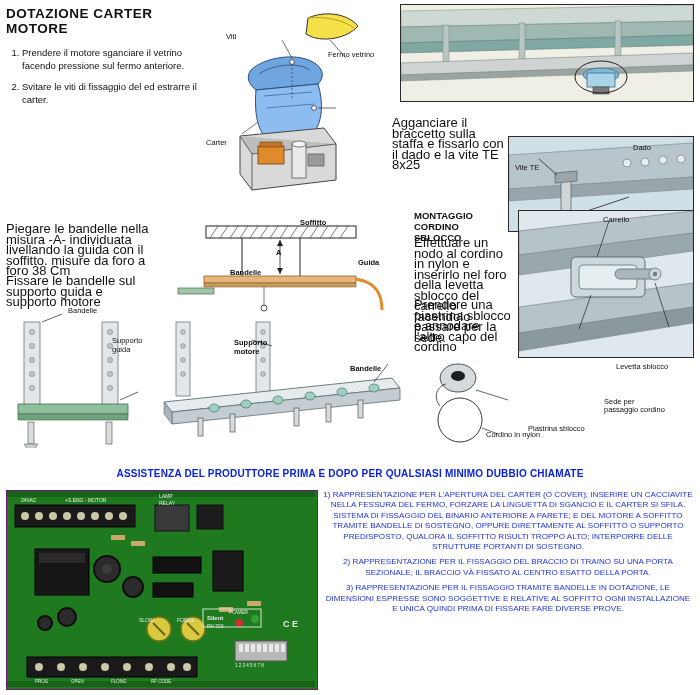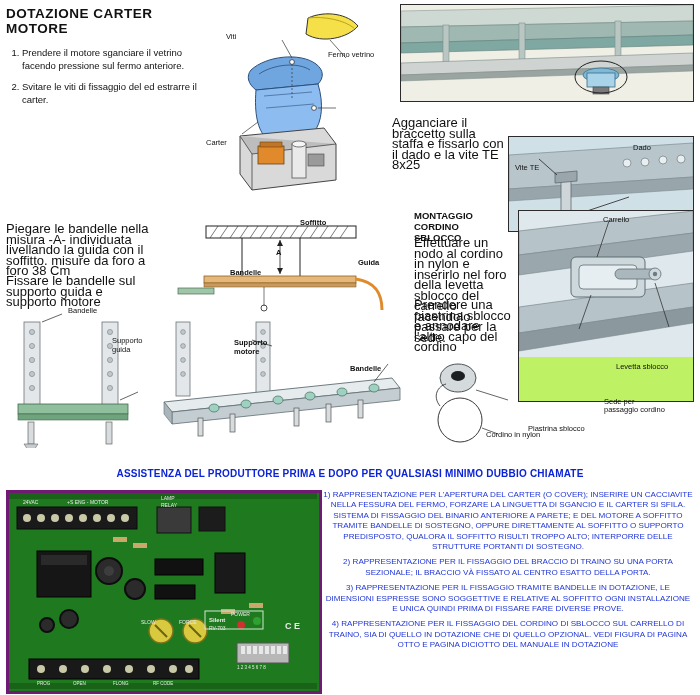--- a/index.html
+++ b/index.html
@@ -29,21 +29,21 @@
   
   #assistenza{position:absolute;left:10px;top:468px;width:680px;text-align:center;
     font-size:10px;font-weight:bold;color:#0b23d6;letter-spacing:.2px;}
 
   
   #instr{position:absolute;left:322px;top:490px;width:372px;height:200px;color:#1f35d8;
     font-size:8.1px;line-height:10.4px;}
   #instr p{margin:0 0 5px 0;text-align:center;}
 
   
-  #pcb{position:absolute;left:6px;top:490px;width:310px;height:198px;background:#1f7a1f;border:3px solid #701a75;}
+  #pcb{position:absolute;left:6px;top:490px;width:310px;height:198px;background:#1f7a1f;border:1px solid #701a75;}
   .pcbsilk{position:absolute;color:#eaeaea;font-size:4px;white-space:nowrap;}
 </style>
 </head>
 <body>
 
 <div class="page">
 
   <div class="abs" id="panel-apertura">
     <div id="title-apertura">
       <span>DOTAZIONE  CARTER</span><br>
@@ -188,21 +188,21 @@
 
   <div class="abs" style="left:414px;top:210px;width:100px;">
     <div style="font-size:9.5px;font-weight:bold;color:#111;line-height:11px;">
       <span>MONTAGGIO CORDINO</span><br>
       <span>SBLOCCO</span>
     </div>
   </div>
   <div class="mtext" style="left:414px;top:238px;width:100px;">Effettuare un nodo al cordino in nylon e inserirlo nel foro della levetta sblocco del carrello facendolo passare per la sede.</div>
   <div class="mtext" style="left:414px;top:300px;width:100px;">Prendere una piastrina sblocco e annodare l'altro capo del cordino</div>
 
-  <div class="figbox frame" style="left:518px;top:210px;width:176px;height:192px;background:#bef264;overflow:hidden;">
+  <div class="figbox frame" style="left:518px;top:210px;width:176px;height:148px;background:#8b5cf6;overflow:hidden;">
     <svg width="174" height="146" viewBox="0 0 174 146">
       <rect x="0" y="0" width="174" height="146" fill="#dfe8ec"></rect>
 
       <polygon points="0,20 174,0 174,22 0,44" fill="#b6c4ca" stroke="#7b888e" stroke-width="0.7"></polygon>
       <polygon points="0,44 174,22 174,40 0,64" fill="#9aa8ae" stroke="#7b888e" stroke-width="0.6"></polygon>
       <polygon points="0,96 174,72 174,96 0,122" fill="#b6c4ca" stroke="#7b888e" stroke-width="0.7"></polygon>
       <polygon points="0,122 174,96 174,112 0,140" fill="#8b999f" stroke="#7b888e" stroke-width="0.6"></polygon>
 
       <rect x="52" y="46" width="74" height="40" rx="5" fill="#cdd8dd" stroke="#5f6d73" stroke-width="1"></rect>
       <rect x="60" y="54" width="58" height="24" rx="4" fill="#e7eef1" stroke="#5f6d73" stroke-width="0.8"></rect>
@@ -401,16 +401,15 @@
     <div class="pcbsilk" style="left:64px;top:188px;font-size:4.5px;">OPEN</div>
     <div class="pcbsilk" style="left:104px;top:188px;font-size:4.5px;">FLONG</div>
     <div class="pcbsilk" style="left:144px;top:188px;font-size:4.5px;">RF CODE</div>
     <div class="pcbsilk" style="left:228px;top:172px;font-size:4.5px;">1 2 3 4 5 6 7 8</div>
   </div>
 
   <div id="instr">
     <p>1) RAPPRESENTAZIONE PER L'APERTURA DEL CARTER (O COVER); INSERIRE UN CACCIAVITE NELLA FESSURA DEL FERMO, FORZARE LA LINGUETTA DI SGANCIO E IL CARTER SI SFILA. SISTEMA DI FISSAGGIO DEL BINARIO ANTERIORE A PARETE; E DEL MOTORE A SOFFITTO TRAMITE BANDELLE DI SOSTEGNO, OPPURE DIRETTAMENTE AL SOFFITTO O SUPPORTO PREDISPOSTO, QUALORA IL SOFFITTO RISULTI TROPPO ALTO; INTERPORRE DELLE STRUTTURE PORTANTI DI SOSTEGNO.</p>
     <p>2) RAPPRESENTAZIONE PER IL FISSAGGIO DEL BRACCIO DI TRAINO SU UNA PORTA SEZIONALE; IL BRACCIO VÀ FISSATO AL CENTRO ESATTO DELLA PORTA.</p>
     <p>3) RAPPRESENTAZIONE PER IL FISSAGGIO TRAMITE BANDELLE IN DOTAZIONE, LE DIMENSIONI ESPRESSE SONO SOGGETTIVE E RELATIVE AL SOFFITTO OGNI INSTALLAZIONE E UNICA QUINDI PRIMA DI FISSARE FARE DIVERSE PROVE.</p>
-    <p>4) RAPPRESENTAZIONE PER IL FISSAGGIO DEL CORDINO DI SBLOCCO SUL CARRELLO DI TRAINO, SIA DI QUELLO IN DOTAZIONE CHE DI QUELLO OPZIONAL. VEDI FIGURA DI PAGINA OTTO E PAGINA DICIOTTO DEL MANUALE IN DOTAZIONE</p>
   </div>
 
 </div>
 
 </body></html>

